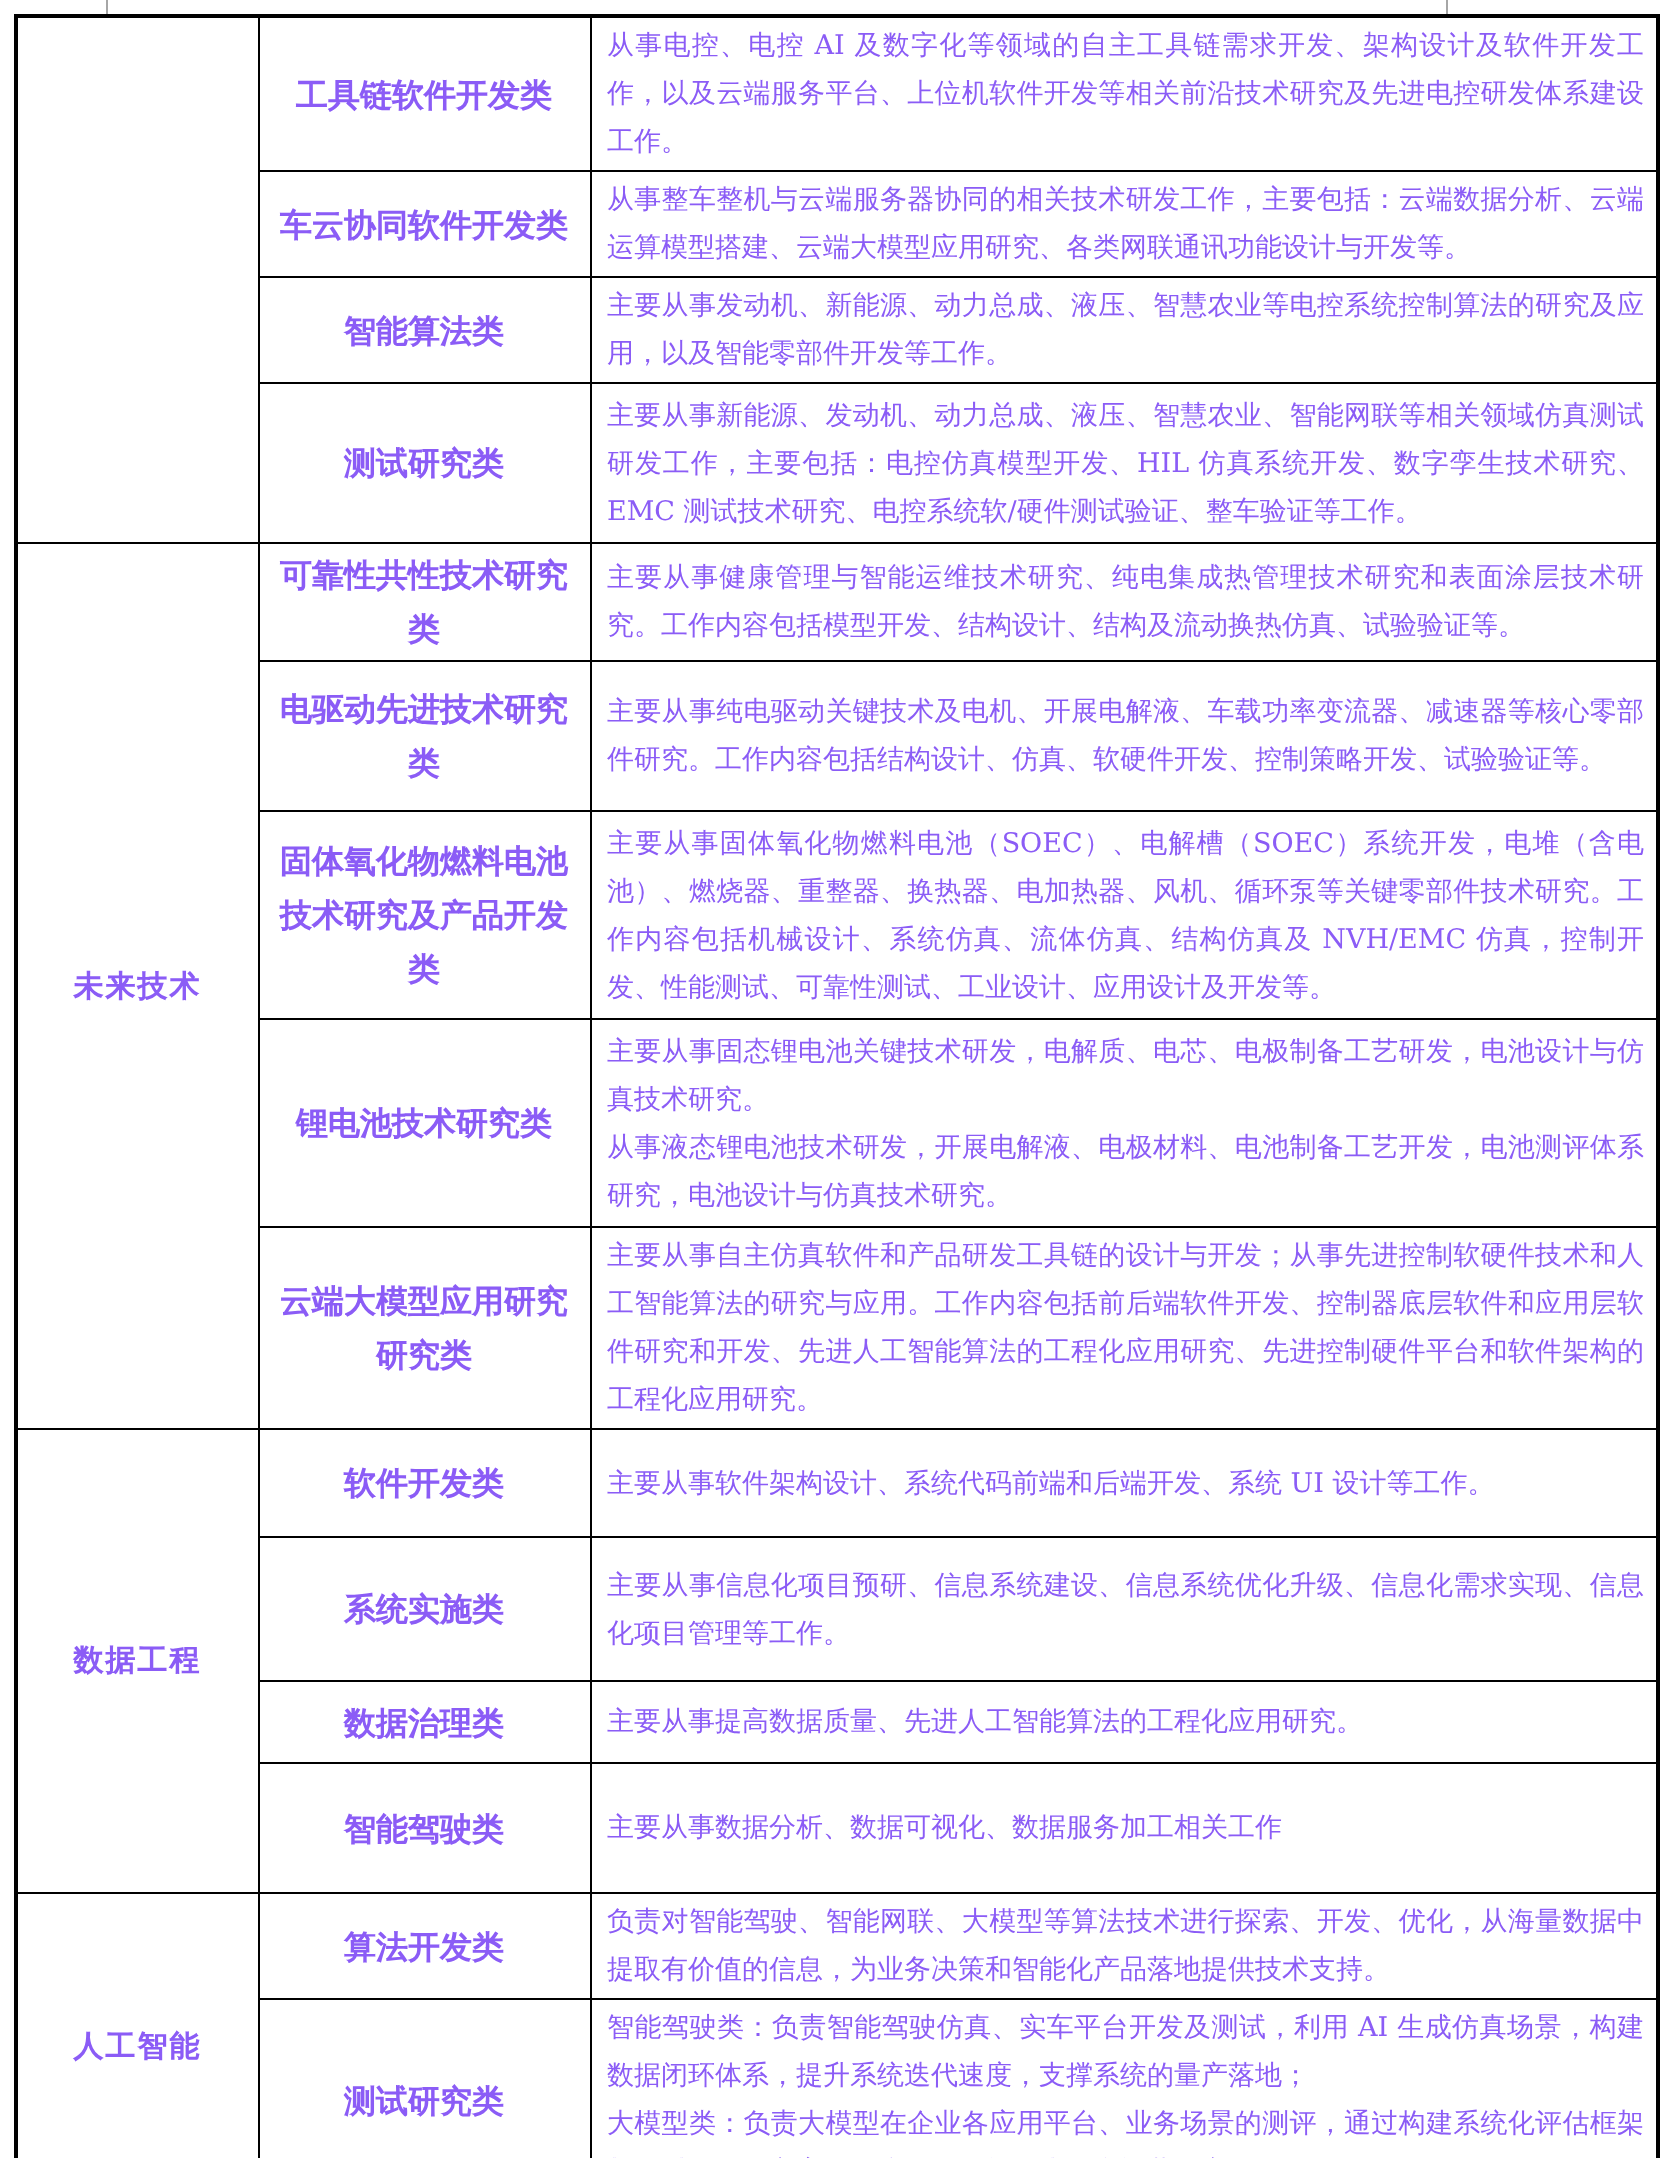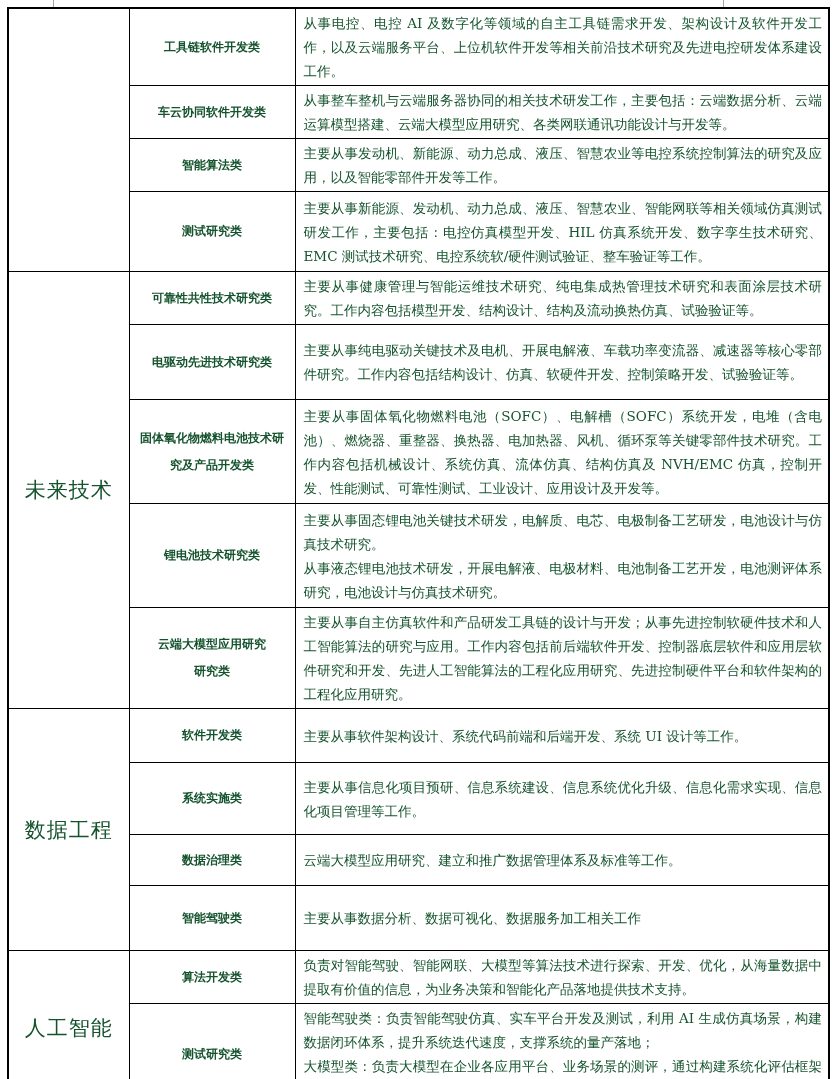--- a/index.html
+++ b/index.html
@@ -39,35 +39,35 @@
     border-collapse: collapse;
     border: 2px solid #000000;
   }
   col.c1 { width: 121px; }
   col.c2 { width: 166px; }
   col.c3 { width: 534px; }
 
   td {
     border: 1px solid #000000;
     vertical-align: middle;
-    color: #14532d;
+    color: #8b5cf6;
     box-sizing: border-box;
   }
   td.group-cell {
     text-align: center;
-    font-weight: normal;
-    font-size: 21px;
+    font-weight: bold;
+    font-size: 15px;
     font-family: "DejaVu Sans", "Liberation Sans", sans-serif;
     letter-spacing: 1px;
     padding: 2px;
   }
   td.cat-cell {
     text-align: center;
     font-weight: bold;
-    font-size: 12px;
+    font-size: 16px;
     line-height: 27px;
     font-family: "DejaVu Sans", "Liberation Sans", sans-serif;
     padding: 2px 9px;
     white-space: pre-line;
   }
   td.desc-cell {
     font-size: 13.5px;
     line-height: 24px;
     font-family: "DejaVu Serif", "Liberation Serif", serif;
     text-align: justify;
@@ -114,21 +114,21 @@
         <td class="group-cell" rowspan="5">未来技术</td>
         <td class="cat-cell">可靠性共性技术研究类</td>
         <td class="desc-cell">主要从事健康管理与智能运维技术研究、纯电集成热管理技术研究和表面涂层技术研究。工作内容包括模型开发、结构设计、结构及流动换热仿真、试验验证等。</td>
       </tr>
       <tr style="height:75px">
         <td class="cat-cell">电驱动先进技术研究类</td>
         <td class="desc-cell">主要从事纯电驱动关键技术及电机、开展电解液、车载功率变流器、减速器等核心零部件研究。工作内容包括结构设计、仿真、软硬件开发、控制策略开发、试验验证等。</td>
       </tr>
       <tr style="height:104px">
         <td class="cat-cell">固体氧化物燃料电池技术研究及产品开发类</td>
-        <td class="desc-cell">主要从事固体氧化物燃料电池（SOFC）、电解槽（SOFC）系统开发，电堆（含电池）、燃烧器、重整器、换热器、电加热器、风机、循环泵等关键零部件技术研究。工作内容包括机械设计、系统仿真、流体仿真、结构仿真及 NVH/EMC 仿真，控制开发、性能测试、可靠性测试、工业设计、应用设计及开发等。</td>
+        <td class="desc-cell">主要从事固体氧化物燃料电池（SOEC）、电解槽（SOEC）系统开发，电堆（含电池）、燃烧器、重整器、换热器、电加热器、风机、循环泵等关键零部件技术研究。工作内容包括机械设计、系统仿真、流体仿真、结构仿真及 NVH/EMC 仿真，控制开发、性能测试、可靠性测试、工业设计、应用设计及开发等。</td>
       </tr>
       <tr style="height:104px">
         <td class="cat-cell">锂电池技术研究类</td>
         <td class="desc-cell">主要从事固态锂电池关键技术研发，电解质、电芯、电极制备工艺研发，电池设计与仿真技术研究。
 从事液态锂电池技术研发，开展电解液、电极材料、电池制备工艺开发，电池测评体系研究，电池设计与仿真技术研究。</td>
       </tr>
       <tr style="height:100px">
         <td class="cat-cell">云端大模型应用研究
 研究类</td>
         <td class="desc-cell">主要从事自主仿真软件和产品研发工具链的设计与开发；从事先进控制软硬件技术和人工智能算法的研究与应用。工作内容包括前后端软件开发、控制器底层软件和应用层软件研究和开发、先进人工智能算法的工程化应用研究、先进控制硬件平台和软件架构的工程化应用研究。</td>
@@ -138,23 +138,23 @@
     <tbody>
       <tr style="height:54px">
         <td class="group-cell" rowspan="4">数据工程</td>
         <td class="cat-cell">软件开发类</td>
         <td class="desc-cell">主要从事软件架构设计、系统代码前端和后端开发、系统 UI 设计等工作。</td>
       </tr>
       <tr style="height:72px">
         <td class="cat-cell">系统实施类</td>
         <td class="desc-cell">主要从事信息化项目预研、信息系统建设、信息系统优化升级、信息化需求实现、信息化项目管理等工作。</td>
       </tr>
-      <tr style="height:51px">
+      <tr style="height:41px">
         <td class="cat-cell">数据治理类</td>
-        <td class="desc-cell">云端大模型应用研究、建立和推广数据管理体系及标准等工作。</td>
+        <td class="desc-cell">主要从事提高数据质量、先进人工智能算法的工程化应用研究。</td>
       </tr>
       <tr style="height:65px">
         <td class="cat-cell">智能驾驶类</td>
         <td class="desc-cell">主要从事数据分析、数据可视化、数据服务加工相关工作</td>
       </tr>
     </tbody>
 
     <tbody>
       <tr style="height:48px">
         <td class="group-cell" rowspan="2">人工智能</td>

